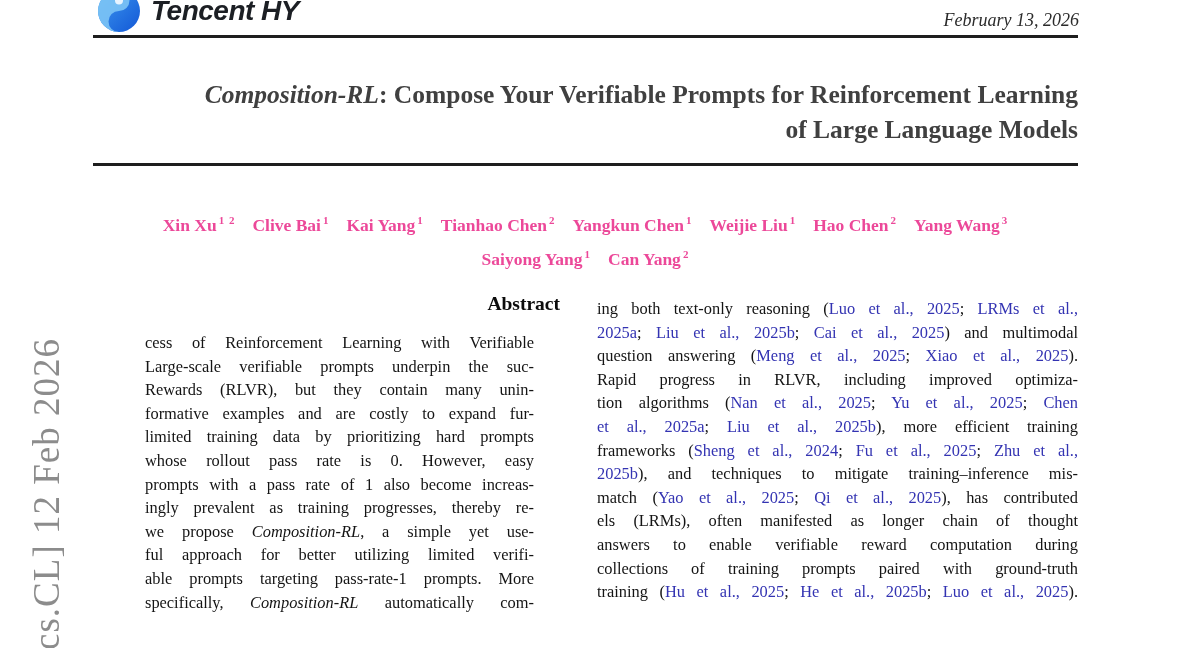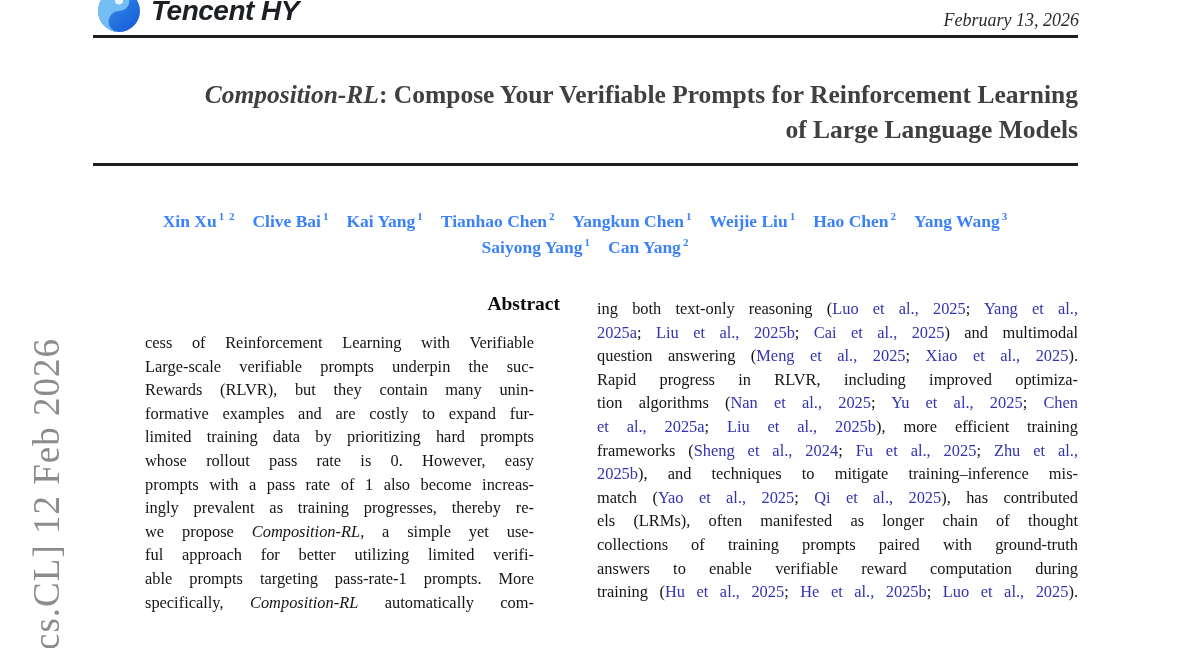--- a/index.html
+++ b/index.html
@@ -17,21 +17,21 @@
     font-size:28px;letter-spacing:-0.5px;color:#1c1f24;}
   .date{position:absolute;top:10px;right:121px;font-size:18px;color:#2b2b2b;font-style:italic;}
   .rule{position:absolute;left:93px;width:985px;background:var(--rule);}
   #rule-header{top:35px;height:2.5px;}
   #rule-title{top:163px;height:3px;}
 
   
   .title{position:absolute;left:93px;top:67px;width:985px;text-align:right;
     font-weight:700;font-size:25.5px;line-height:35px;color:#404040;margin-top:10px;}
   .authors{position:absolute;left:93px;top:206px;width:985px;text-align:center;
-    font-weight:700;font-size:17.5px;line-height:21px;color:#3b82f6;}
+    font-weight:700;font-size:17.5px;line-height:29px;color:#ec4899;}
   .author{margin:0 8.5px;white-space:nowrap;}
   .authors sup{font-size:11px;font-weight:700;margin-left:2px;letter-spacing:1px;}
 
   
   .col-left{position:absolute;left:120px;top:293px;width:440px;}
   .abstract-heading{text-align:right;font-weight:700;font-size:19.5px;margin:0 0 16px 0;color:#0c0c0c;}
   .abstract-lines{margin-left:25px;width:389px;font-size:16.4px;}
   .col-right{position:absolute;left:597px;top:297px;width:481px;font-size:16.4px;}
   .jline{text-align:justify;text-align-last:justify;line-height:23.6px;}
 
@@ -96,29 +96,29 @@
         <div class="jline">ingly prevalent as training progresses, thereby re-</div>
         <div class="jline">we propose <span class="it">Composition-RL</span>, a simple yet use-</div>
         <div class="jline">ful approach for better utilizing limited verifi-</div>
         <div class="jline">able prompts targeting pass-rate-1 prompts. More</div>
         <div class="jline">specifically, <span class="it">Composition-RL</span> automatically com-</div>
       </div>
   </div>
 
   <div class="col-right">
     <div>
-        <div class="jline">ing both text-only reasoning (<span class="cite">Luo et al., 2025</span>; <span class="cite">Yang et al.,</span></div>
+        <div class="jline">ing both text-only reasoning (<span class="cite">Luo et al., 2025</span>; <span class="cite">LRMs et al.,</span></div>
         <div class="jline"><span class="cite">2025a</span>; <span class="cite">Liu et al., 2025b</span>; <span class="cite">Cai et al., 2025</span>) and multimodal</div>
         <div class="jline">question answering (<span class="cite">Meng et al., 2025</span>; <span class="cite">Xiao et al., 2025</span>).</div>
         <div class="jline">Rapid progress in RLVR, including improved optimiza-</div>
         <div class="jline">tion algorithms (<span class="cite">Nan et al., 2025</span>; <span class="cite">Yu et al., 2025</span>; <span class="cite">Chen</span></div>
         <div class="jline"><span class="cite">et al., 2025a</span>; <span class="cite">Liu et al., 2025b</span>), more efficient training</div>
         <div class="jline">frameworks (<span class="cite">Sheng et al., 2024</span>; <span class="cite">Fu et al., 2025</span>; <span class="cite">Zhu et al.,</span></div>
         <div class="jline"><span class="cite">2025b</span>), and techniques to mitigate training–inference mis-</div>
         <div class="jline">match (<span class="cite">Yao et al., 2025</span>; <span class="cite">Qi et al., 2025</span>), has contributed</div>
         <div class="jline">els (LRMs), often manifested as longer chain of thought</div>
+        <div class="jline">answers to enable verifiable reward computation during</div>
         <div class="jline">collections of training prompts paired with ground-truth</div>
-        <div class="jline">answers to enable verifiable reward computation during</div>
         <div class="jline">training (<span class="cite">Hu et al., 2025</span>; <span class="cite">He et al., 2025b</span>; <span class="cite">Luo et al., 2025</span>).</div>
       </div>
   </div>
 
 </div>
 
 </body></html>

